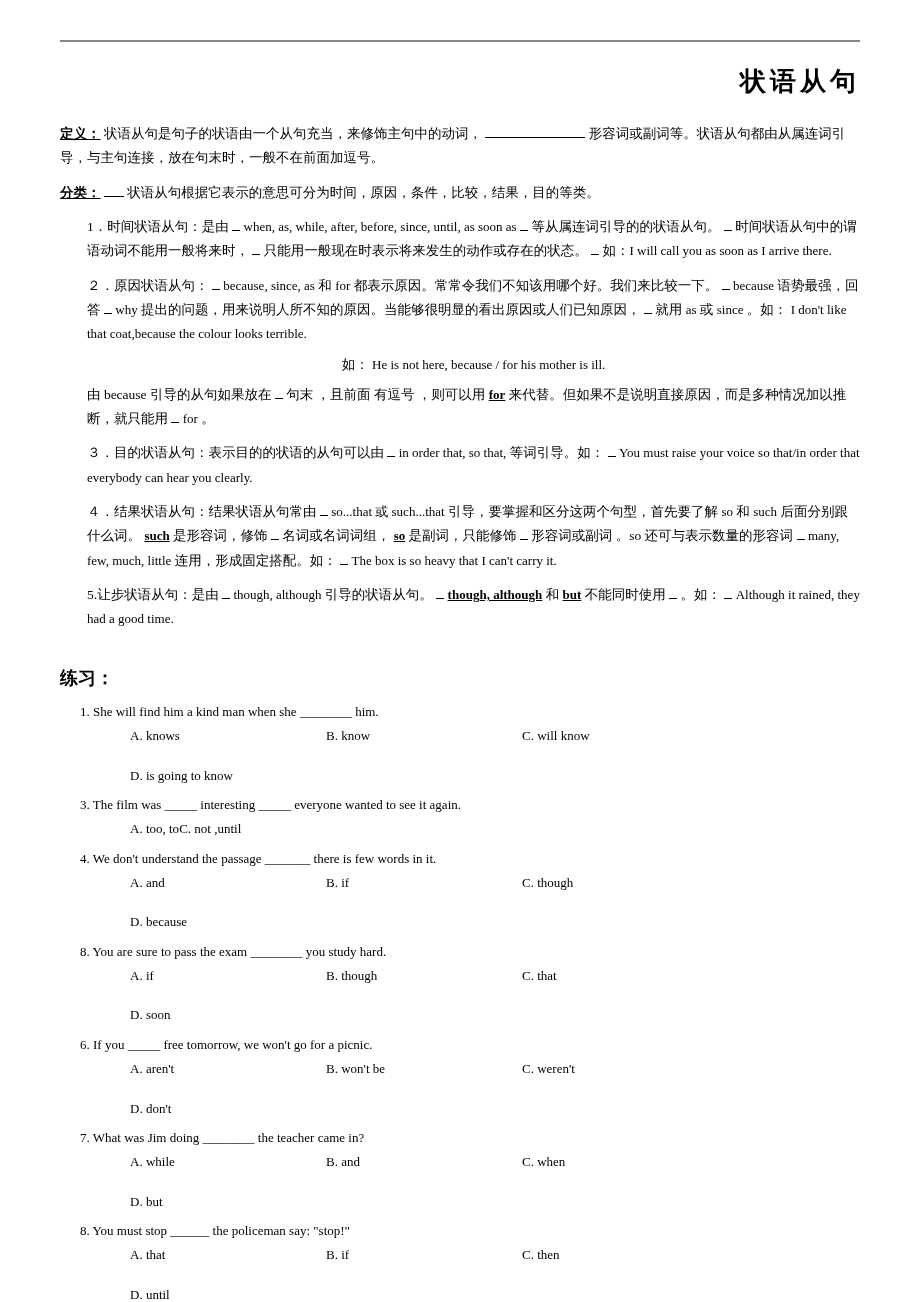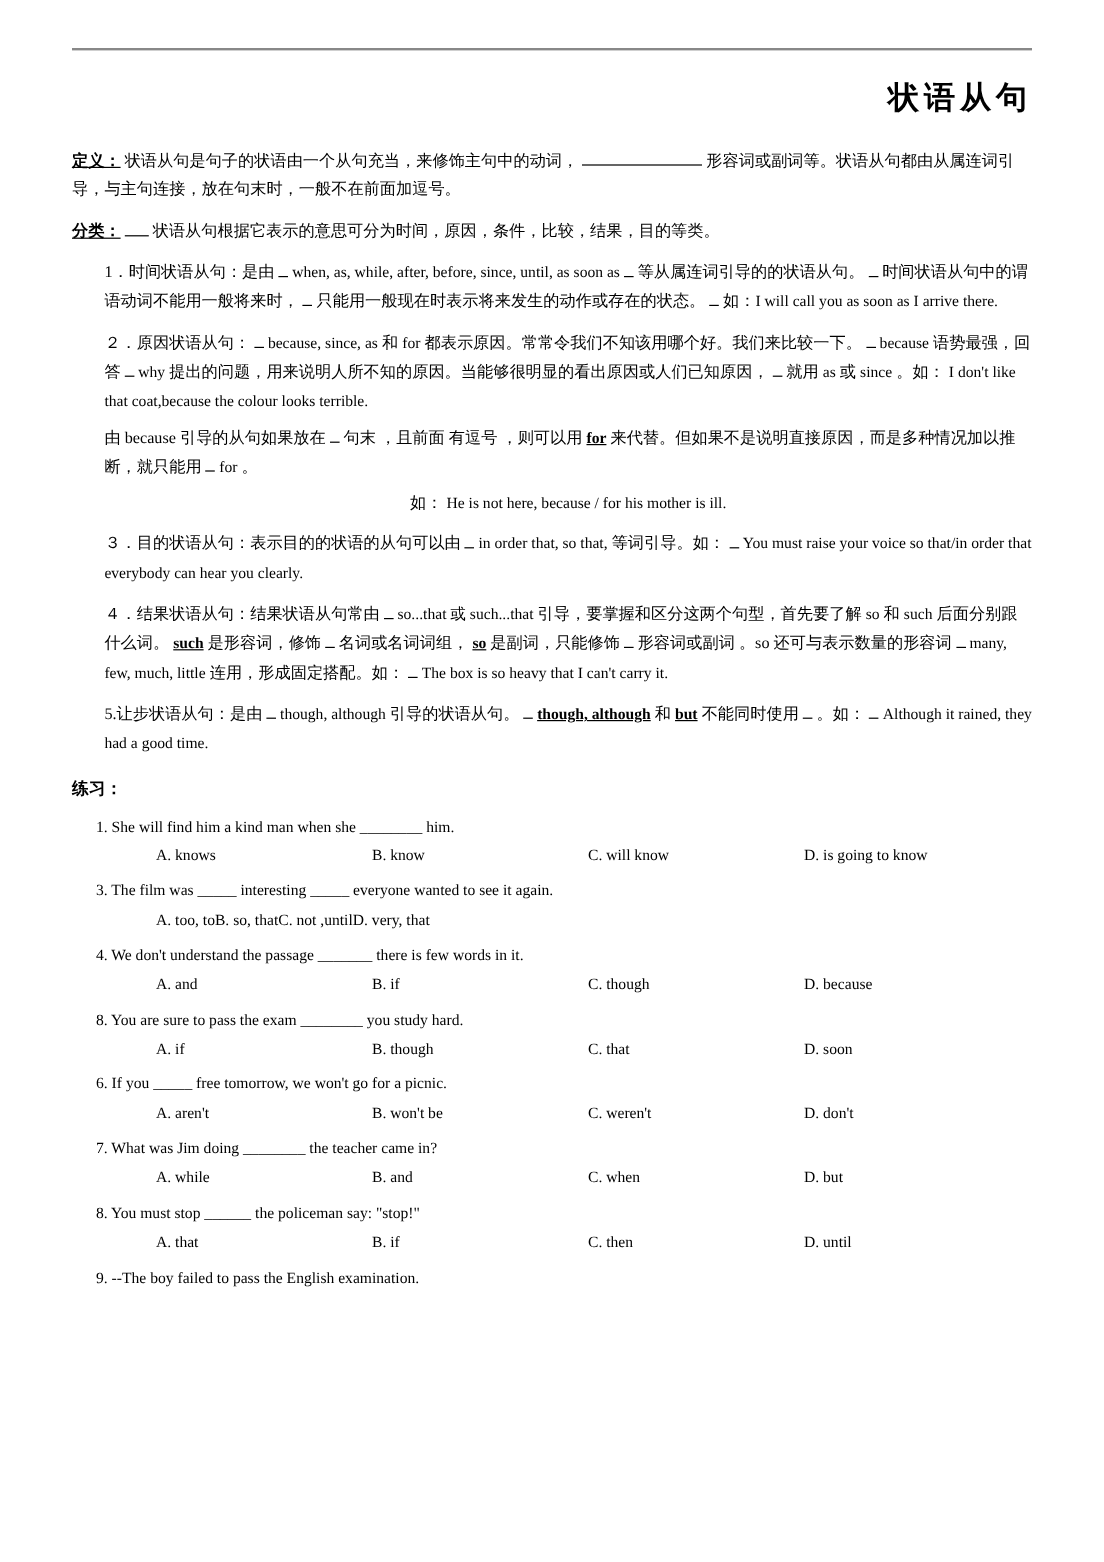--- a/index.html
+++ b/index.html
@@ -30,38 +30,38 @@
     }
     .section p {
       margin-bottom: 6px;
       line-height: 1.8;
     }
     .indent1 { padding-left: 2em; }
     .bold { font-weight: bold; text-decoration: underline; }
     .bold-underline { font-weight: bold; text-decoration: underline; }
     .en { font-family: "Times New Roman", serif; font-size: 13px; }
     .exercises-title {
-      margin-top: 14px;
+      margin-top: 30px;
       margin-bottom: 8px;
       font-weight: bold;
-      font-size: 14px;
+      font-size: 18px;
     }
     .question {
       margin-bottom: 6px;
       padding-left: 20px;
       line-height: 1.8;
     }
     .options {
       padding-left: 50px;
       margin-bottom: 4px;
     }
     .option-row {
       display: flex;
       flex-wrap: wrap;
-      gap: 0px;
+      gap: 16px;
       margin-bottom: 2px;
     }
     .option {
       min-width: 180px;
       line-height: 1.8;
     }
     .blank { display: inline-block; width: 60px; border-bottom: 1px solid #000; }
     .blank-lg { display: inline-block; width: 100px; border-bottom: 1px solid #000; }
   </style>
 </head>
@@ -119,36 +119,36 @@
     <span class="en">why</span>
     <span> 提出的问题，用来说明人所不知的原因。当能够很明显的看出原因或人们已知原因，</span>
     <span class="blank" style="width:8px;"></span>
     <span>就用 </span>
     <span class="en">as</span>
     <span> 或 </span>
     <span class="en">since</span>
     <span>。如：</span>
     <span class="en">I don't like that coat,because the colour looks terrible.</span>
   </p>
+  <p style="text-align:center;">
+    <span>如：</span>
+    <span class="en">He is not here, because / for his mother is ill.</span>
+  </p>
   <p>
     <span>由 because 引导的从句如果放在 </span>
     <span class="blank" style="width:8px;"></span>
     <span> 句末 </span>
     <span>，且前面 </span>
     <span> 有逗号 </span>
     <span> ，则可以用 </span>
     <span class="en bold">for</span>
     <span> 来代替。但如果不是说明直接原因，而是多种情况加以推断，就只能用 </span>
     <span class="blank" style="width:8px;"></span>
     <span class="en">for</span>
     <span>。</span>
-  </p>
-  <p style="text-align:center;">
-    <span>如：</span>
-    <span class="en">He is not here, because / for his mother is ill.</span>
   </p>
 </div>
 
 <div class="section indent1">
   <p>
     <span>３．目的状语从句：表示目的的状语的从句可以由</span>
     <span class="blank" style="width:8px;"></span>
     <span class="en">in order that, so that,</span>
     <span> 等词引导。如：</span>
     <span class="blank" style="width:8px;"></span>
@@ -215,23 +215,21 @@
       </div>
     </div>
   </div>
 
 
   <div class="question">
     <span class="en">3. The film was _____ interesting _____ everyone wanted to see it again.</span>
     <div class="options">
       <div style="display:flex; flex-direction:row; padding-left:0;">
         <span class="en">A. too, to</span>
-        <span class="en">B. so, that</span>
         <span class="en">C. not ,until</span>
-        <span class="en">D. very, that</span>
       </div>
     </div>
   </div>
 
   <div class="question">
     <span class="en">4. We don't understand the passage _______ there is few words in it.</span>
     <div class="options">
       <div class="option-row">
         <span class="option en">A. and</span>
         <span class="option en">B. if</span>

